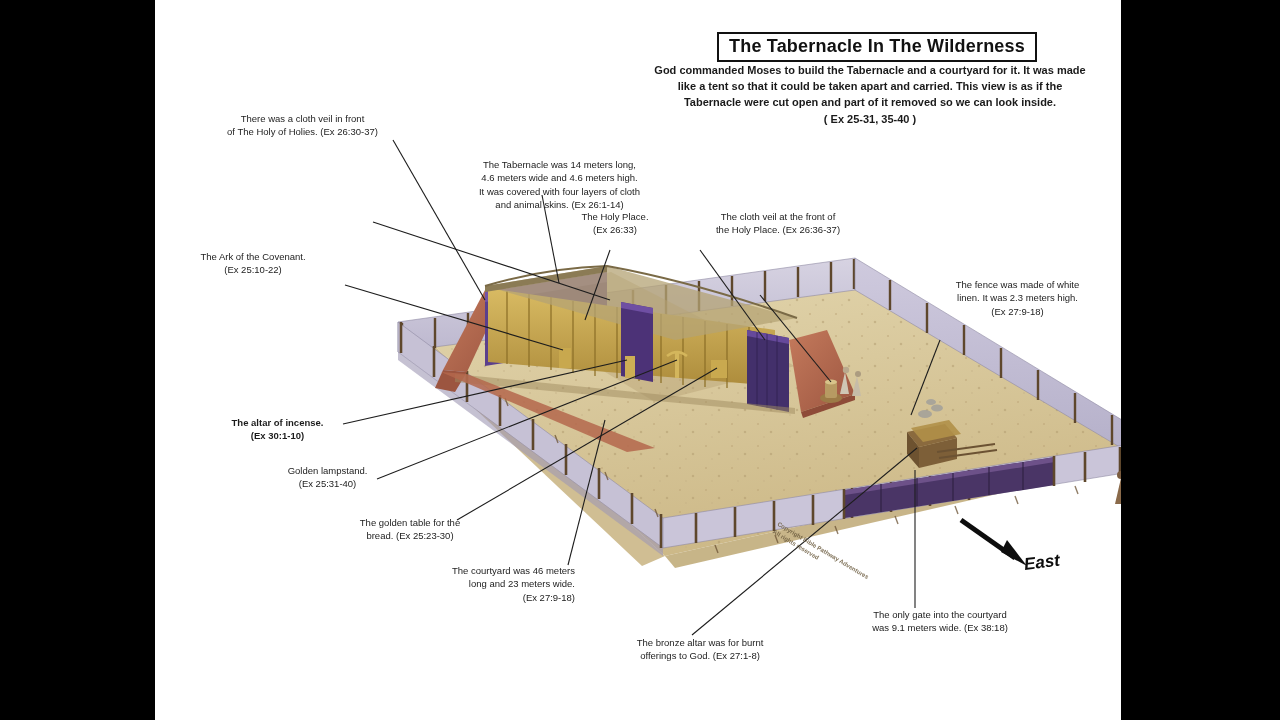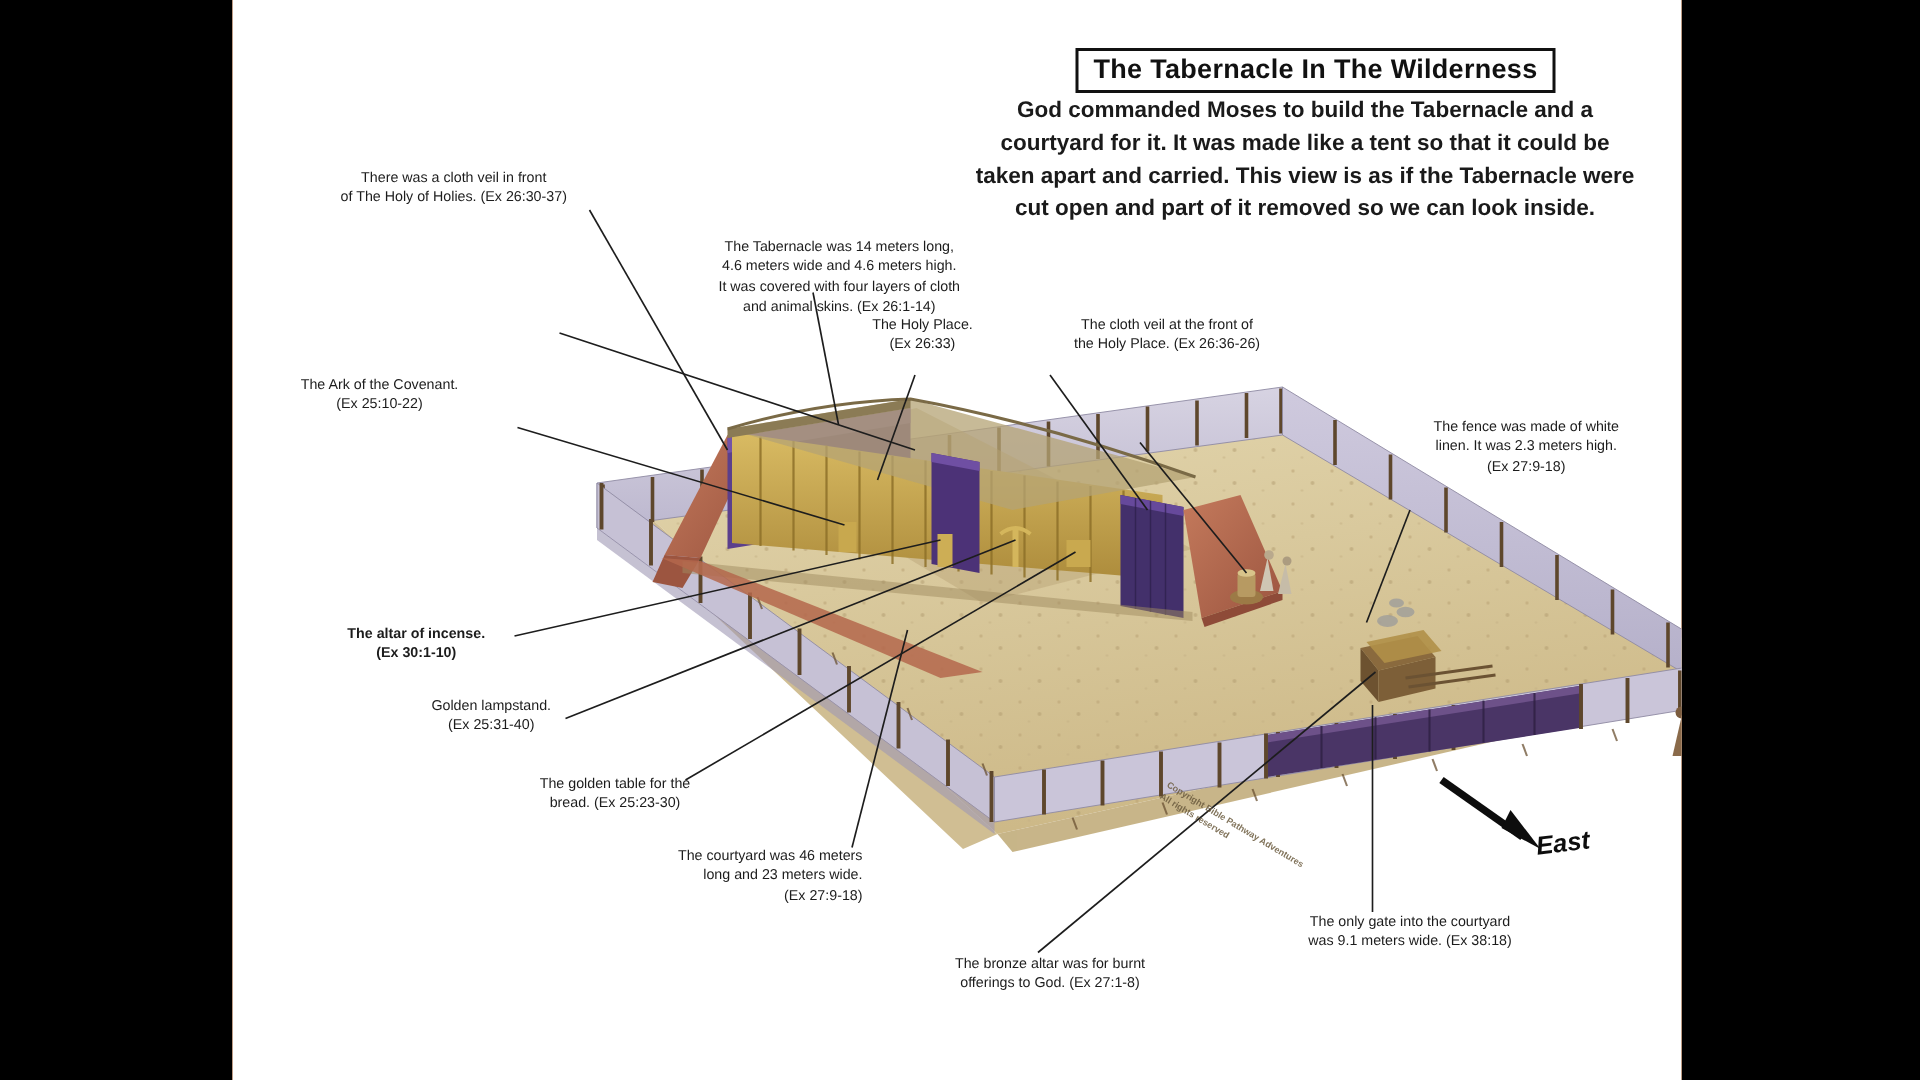--- a/index.html
+++ b/index.html
@@ -1,39 +1,39 @@
 <!DOCTYPE html>
 <html><head>
 <meta charset="utf-8">
 <style>
   html,body{margin:0;padding:0;background:#000;}
   body{width:1280px;height:720px;overflow:hidden;font-family:"Liberation Sans",sans-serif;}
 
-  #stage{position:relative;width:1280px;height:720px;background:#f97316;}
+  #stage{position:relative;width:1280px;height:720px;background:#0c4a6e;}
 
   
   #slide{
     position:absolute;left:155px;top:0;width:966px;height:720px;
     background:#ffffff;
   }
 
   
   #title-box{
     position:absolute;left:562px;top:32px;
     border:2px solid #111;
     padding:3px 10px 4px 10px;
     background:#fff;
   }
   #title-box .t{
     font-size:18px;font-weight:bold;color:#111;letter-spacing:.2px;
     white-space:nowrap;line-height:1.05;
   }
   #subtitle{
     position:absolute;left:495px;top:63px;width:440px;
-    text-align:center;color:#1a1a1a;font-size:15px;font-weight:bold;
+    text-align:center;color:#1a1a1a;font-size:11px;font-weight:bold;
     line-height:1.45;
   }
   #subtitle .ref{display:block;margin-top:1px;}
 
   
   .label{
     position:absolute;color:#1c1c1c;font-size:9.5px;line-height:1.42;
     text-align:center;white-space:pre-line;font-weight:500;
   }
 
@@ -337,39 +337,40 @@
 
         <line x1="760" y1="608" x2="760" y2="470"></line>
       </g>
     </svg>
 
     <div id="title-box">
       <div class="t">The Tabernacle In The Wilderness</div>
     </div>
     <div id="subtitle">
       <span>God commanded Moses to build the Tabernacle and a courtyard for it. It was made like a tent so that it could be taken apart and carried. This view is as if the Tabernacle were cut open and part of it removed so we can look inside.</span>
+      <span class="ref">( Ex 25-31, 35-40 )</span>
     </div>
 
     <div class="label" style="left:40px;top:112px;width:215px;">There was a cloth veil in front
 of The Holy of Holies. (Ex 26:30-37)</div>
 
     <div class="label" style="left:297px;top:130px;width:215px;margin-top:28px;">The Tabernacle was 14 meters long,
 4.6 meters wide and 4.6 meters high.
 It was covered with four layers of cloth
 and animal skins. (Ex 26:1-14)</div>
 
 
     <div class="label" style="left:18px;top:250px;width:160px;">The Ark of the Covenant.
 (Ex 25:10-22)</div>
 
     <div class="label" style="left:400px;top:210px;width:120px;">The Holy Place.
 (Ex 26:33)</div>
 
     <div class="label" style="left:528px;top:210px;width:190px;">The cloth veil at the front of
-the Holy Place. (Ex 26:36-26)</div>
+the Holy Place. (Ex 26:36-37)</div>
 
 
     <div class="label" style="left:775px;top:278px;width:175px;">The fence was made of white
 linen. It was 2.3 meters high.
 (Ex 27:9-18)</div>
 
     <div class="label" style="left:50px;top:416px;width:145px;font-weight:bold;">The altar of incense.
 (Ex 30:1-10)</div>
 
     <div class="label" style="left:100px;top:464px;width:145px;">Golden lampstand.

